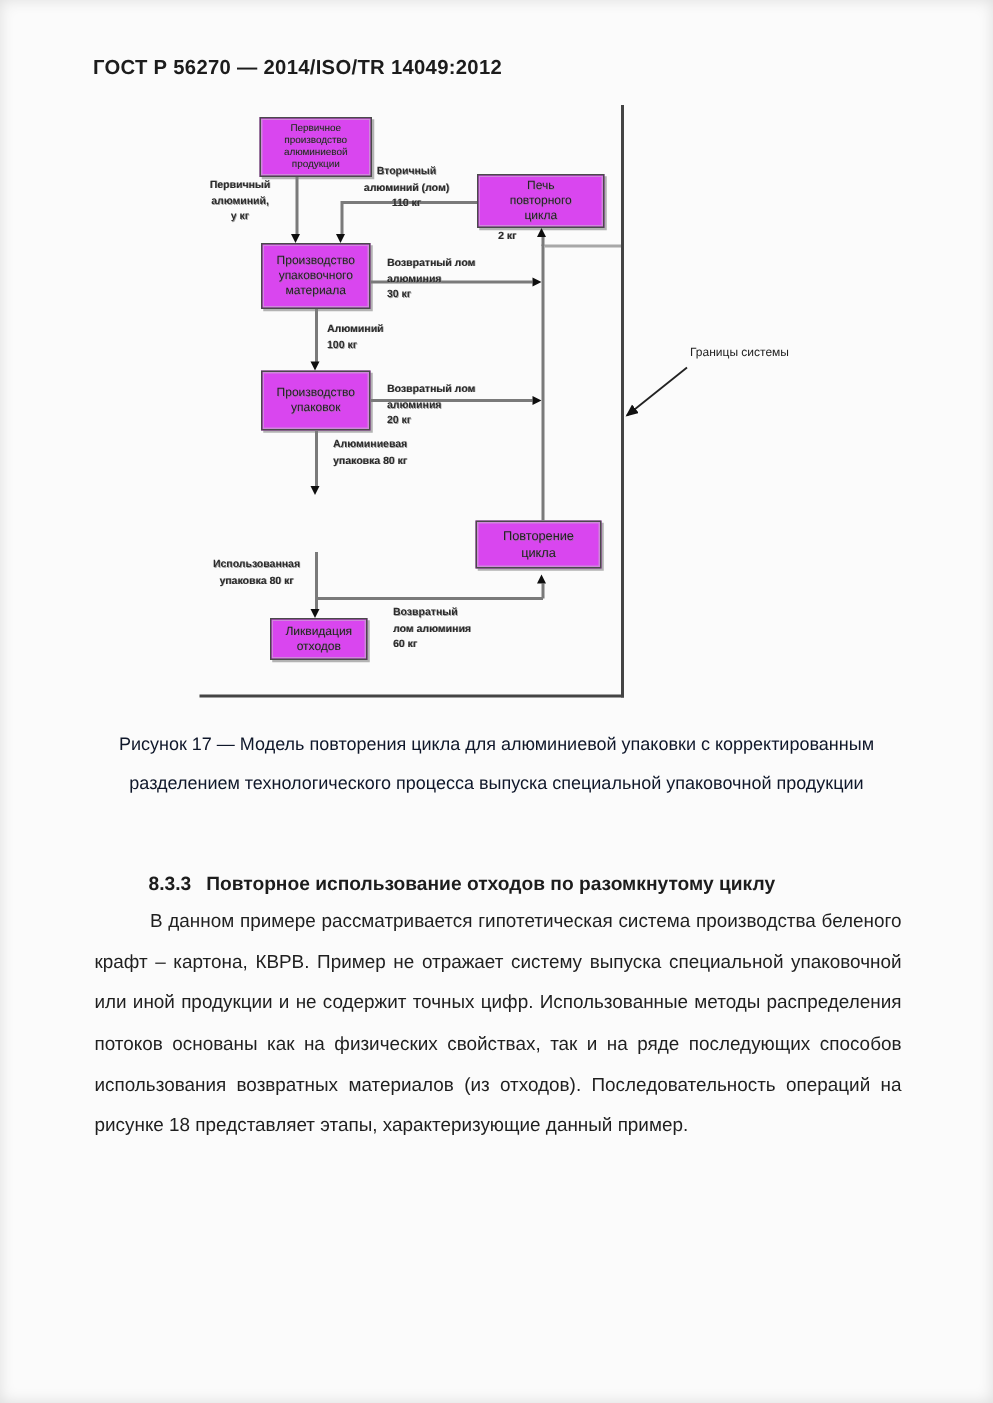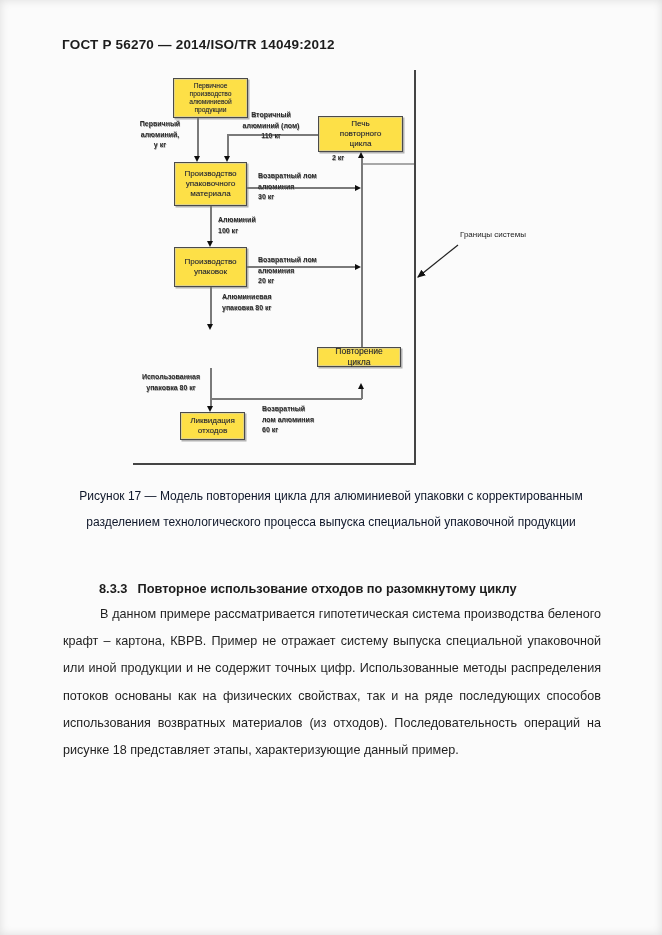--- a/index.html
+++ b/index.html
@@ -14,21 +14,21 @@
   }
   .abs { position:absolute; }
 
   .doc-header { left:62px; top:37px; font-size:13.5px; font-weight:bold; letter-spacing:.2px; }
 
   
   .diagram { left:130px; top:65px; width:420px; height:415px; }
   .diagram * { position:absolute; }
 
   .dbox {
-    background:#fde047;
+    background:#d946ef;
     border:1px solid #4a4a4a;
     box-shadow:1.5px 1.5px 0 rgba(140,140,140,.65), inset 0 0 0 1px rgba(200,200,200,.5);
     display:flex; align-items:center; justify-content:center;
     text-align:center; white-space:pre-line;
     font-size:8px; line-height:1.25; color:#222;
     text-shadow:.4px .4px 0 rgba(130,130,130,.55);
   }
   .lbl {
     white-space:pre-line; font-size:7px; font-weight:bold; line-height:1.5;
     color:#2b2b2b; text-shadow:.5px .5px 0 rgba(140,140,140,.8);
@@ -73,21 +73,21 @@
 алюминиевой
 продукции</div>
   <div class="dbox" style="left:188px; top:51px; width:85px; height:36px;">Печь
 повторного
 цикла</div>
   <div class="dbox" style="left:44px; top:97px; width:73px; height:44px;">Производство
 упаковочного
 материала</div>
   <div class="dbox" style="left:44px; top:182px; width:73px; height:40px;">Производство
 упаковок</div>
-  <div class="dbox" style="left:187px; top:282px; width:84px; height:20px; font-size:8.5px;">Повторение
+  <div class="dbox" style="left:187px; top:282px; width:84px; height:32px; font-size:8.5px;">Повторение
 цикла</div>
   <div class="dbox" style="left:50px; top:347px; width:65px; height:28px;">Ликвидация
 отходов</div>
 
   <div class="ln" style="left:67px; top:53px; width:2px; height:38px;"></div>
   <div class="ah ah-down" style="left:64px; top:91px;"></div>
 
   <div class="ln" style="left:98px; top:69px; width:90px; height:2px;"></div>
   <div class="ln" style="left:97px; top:69px; width:2px; height:22px;"></div>
   <div class="ah ah-down" style="left:94px; top:91px;"></div>

